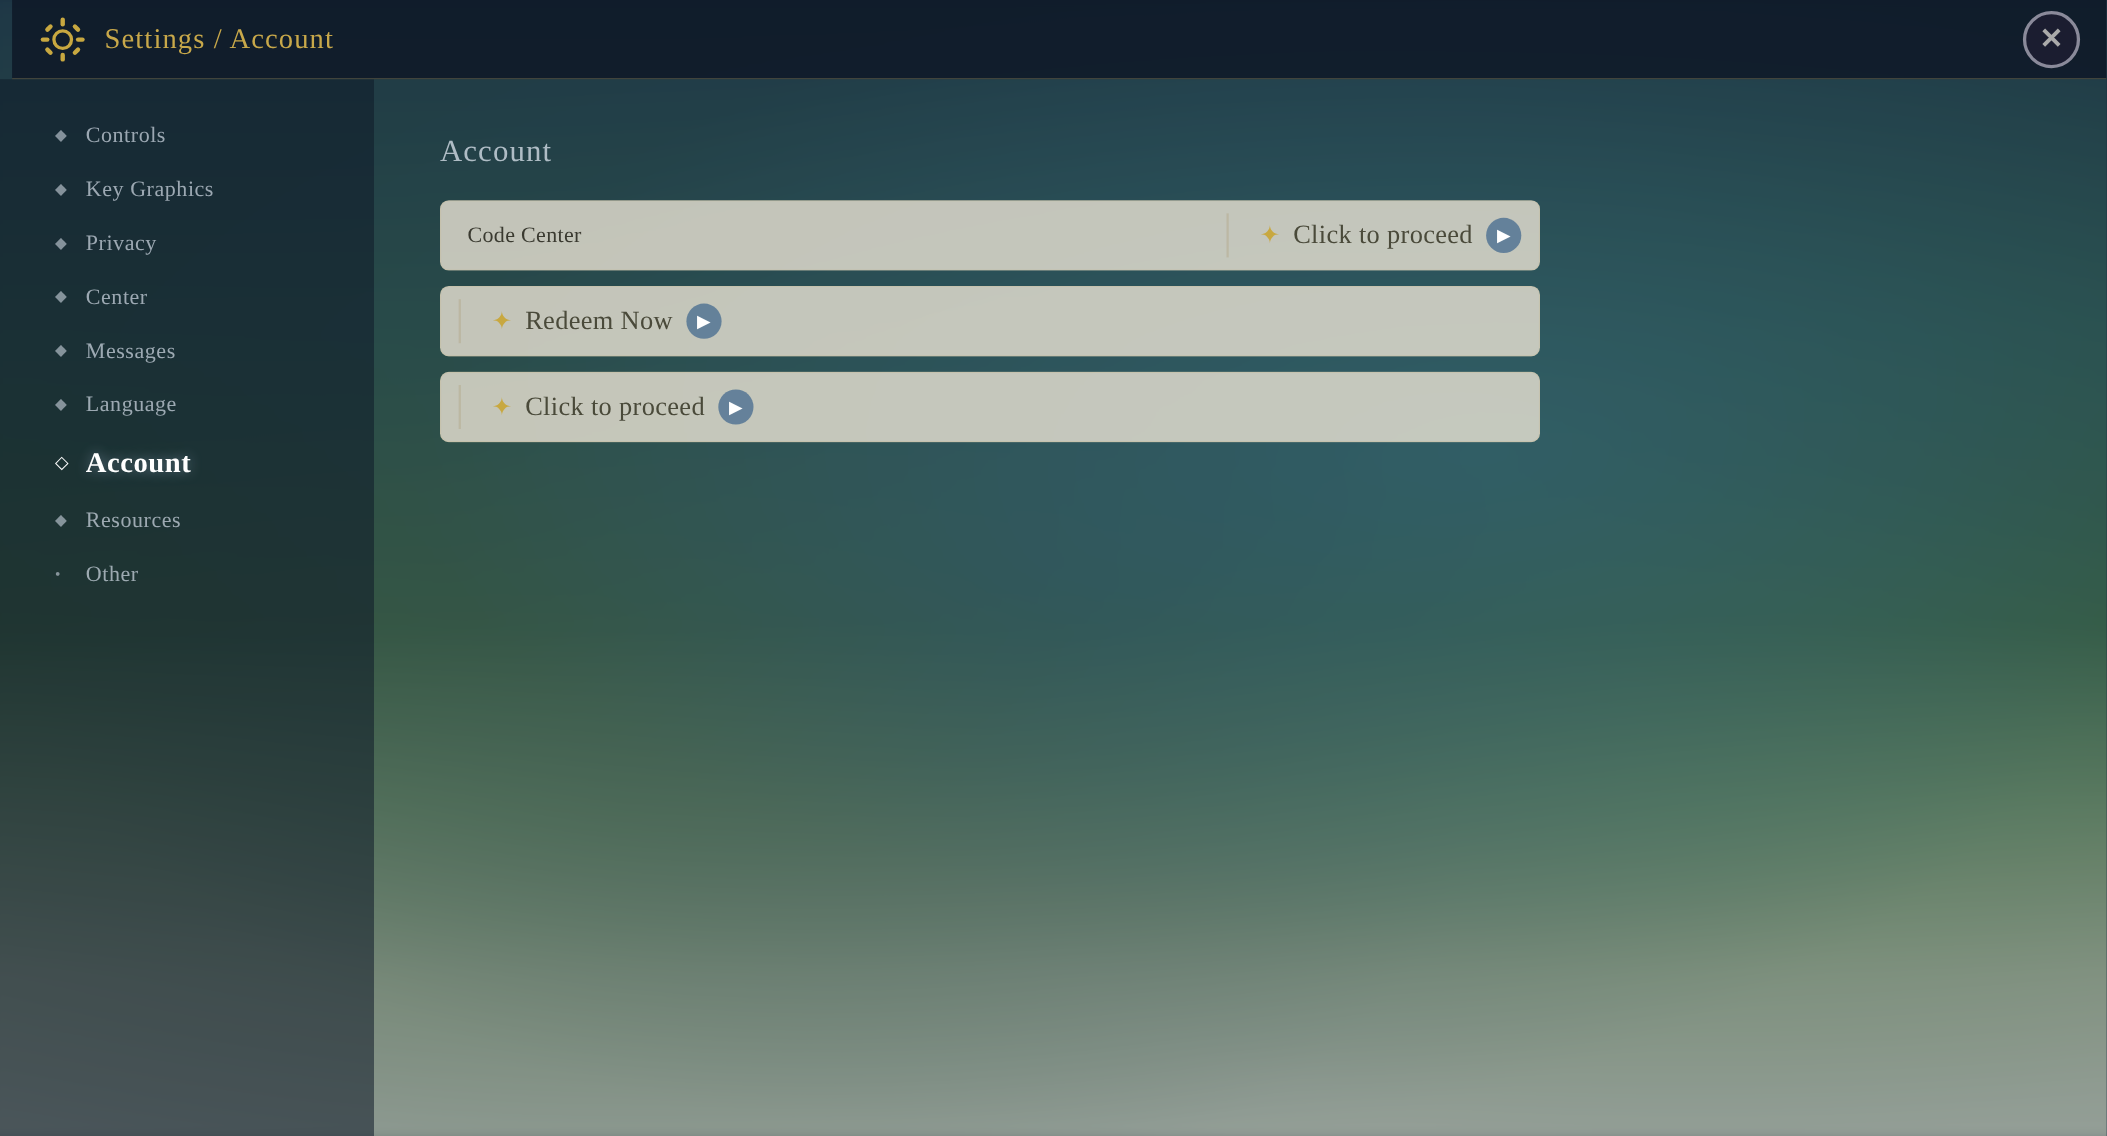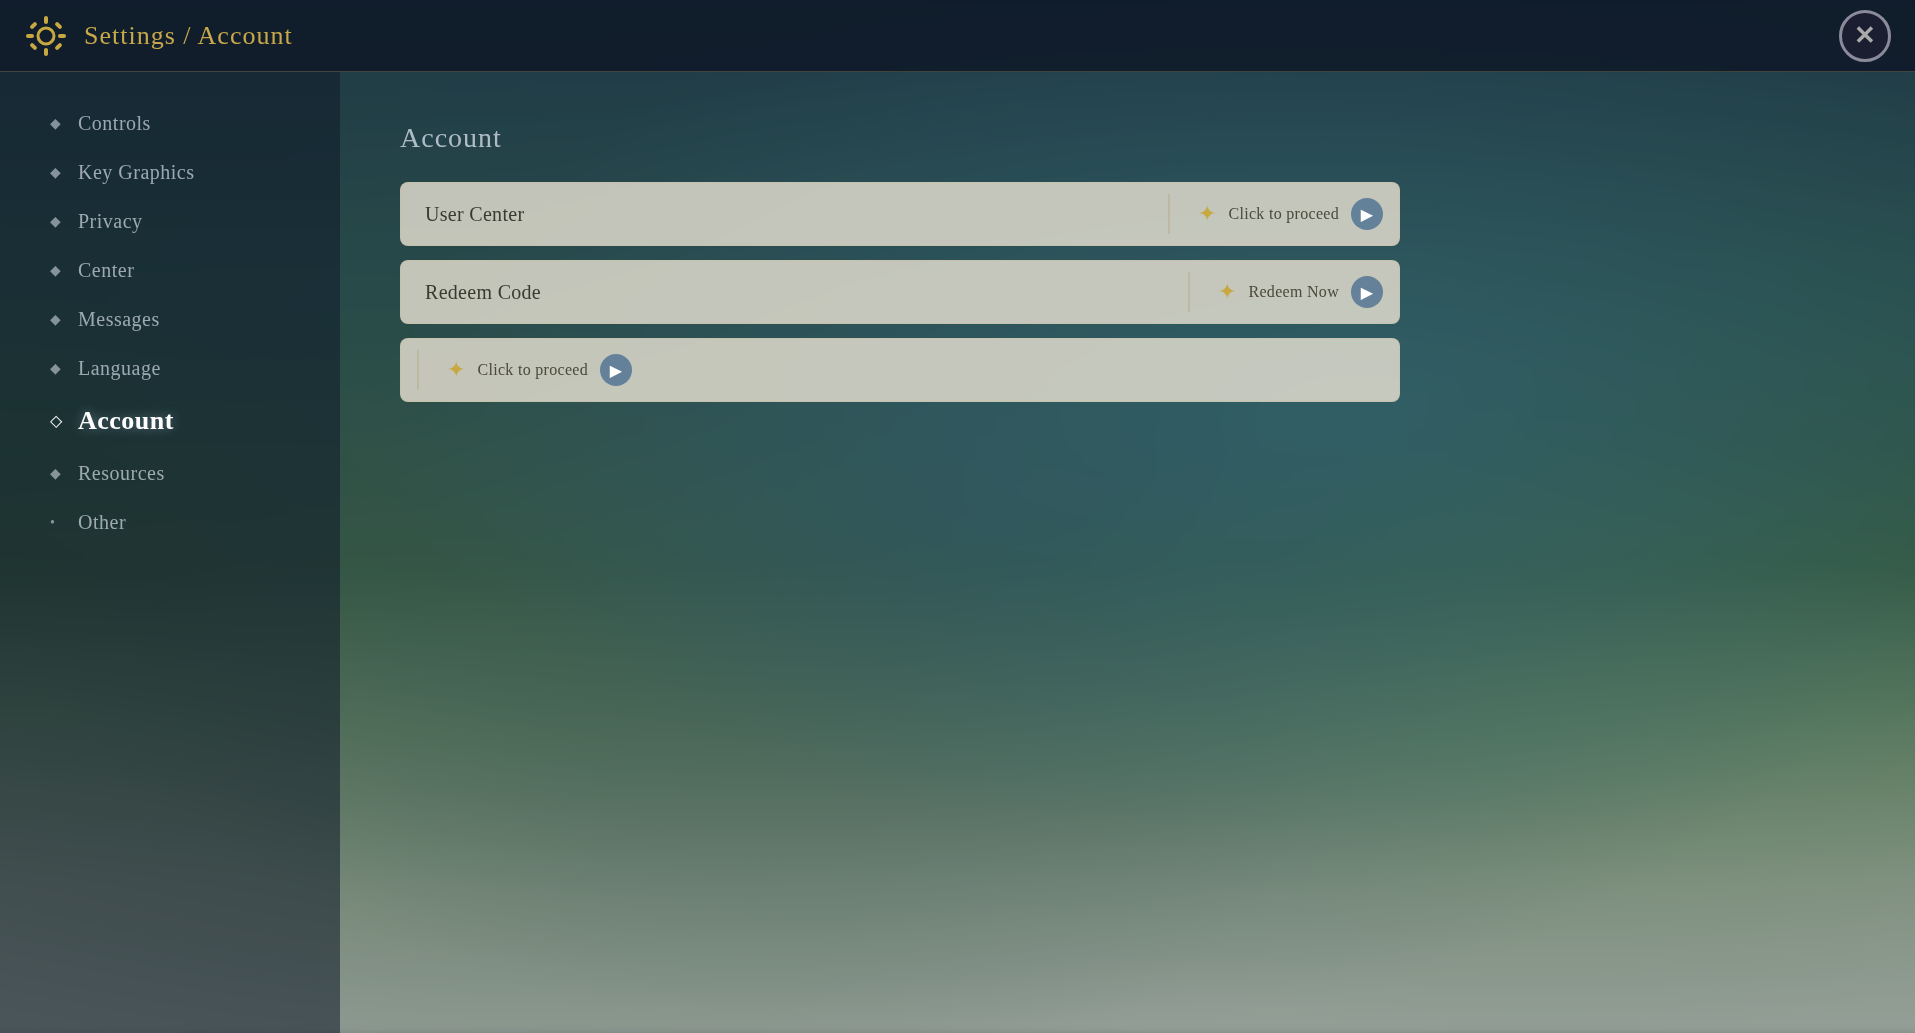--- a/index.html
+++ b/index.html
@@ -31,21 +31,21 @@
     .overlay {
       position: absolute;
       inset: 0;
       background: rgba(10, 20, 35, 0.35);
     }
 
     
     .header {
       position: absolute;
       top: 0;
-      left: 0;
+      left: 11px;
       right: 0;
       height: 72px;
       background: rgba(15, 25, 40, 0.88);
       border-bottom: 1px solid rgba(180, 160, 100, 0.3);
       display: flex;
       align-items: center;
       padding: 0 24px;
       z-index: 10;
     }
 
@@ -174,21 +174,21 @@
       padding-right: 16px;
       gap: 12px;
     }
 
     .star-decoration {
       color: #c8a840;
       font-size: 22px;
     }
 
     .setting-row-action {
-      font-size: 16px;
+      font-size: 24px;
       color: #4a4a3a;
       letter-spacing: 0.3px;
     }
 
     .arrow-circle {
       width: 32px;
       height: 32px;
       border-radius: 50%;
       background: rgba(60,100,140,0.7);
       display: flex;
@@ -271,30 +271,29 @@
       <div class="sidebar-item">
         <span class="sidebar-bullet" style="font-size: 14px; color: rgba(180, 190, 200, 0.7); line-height: 12px;">•</span>
         <span class="sidebar-label">Other</span>
       </div>
     </div>
 
   <div class="main-panel">
     <div class="section-title">Account</div>
 
   <div class="setting-row">
-        <span class="setting-row-label">User Center</span>
+        <span class="setting-row-label">Code Center</span>
         <div class="setting-row-right">
           <div class="row-divider"></div>
           <span class="star-decoration">✦</span>
           <span class="setting-row-action">Click to proceed</span>
           <div class="arrow-circle">▶</div>
         </div>
       </div>
       <div class="setting-row">
-        <span class="setting-row-label">Redeem Code</span>
         <div class="setting-row-right">
           <div class="row-divider"></div>
           <span class="star-decoration">✦</span>
           <span class="setting-row-action">Redeem Now</span>
           <div class="arrow-circle">▶</div>
         </div>
       </div>
       <div class="setting-row">
         <div class="setting-row-right">
           <div class="row-divider"></div>

